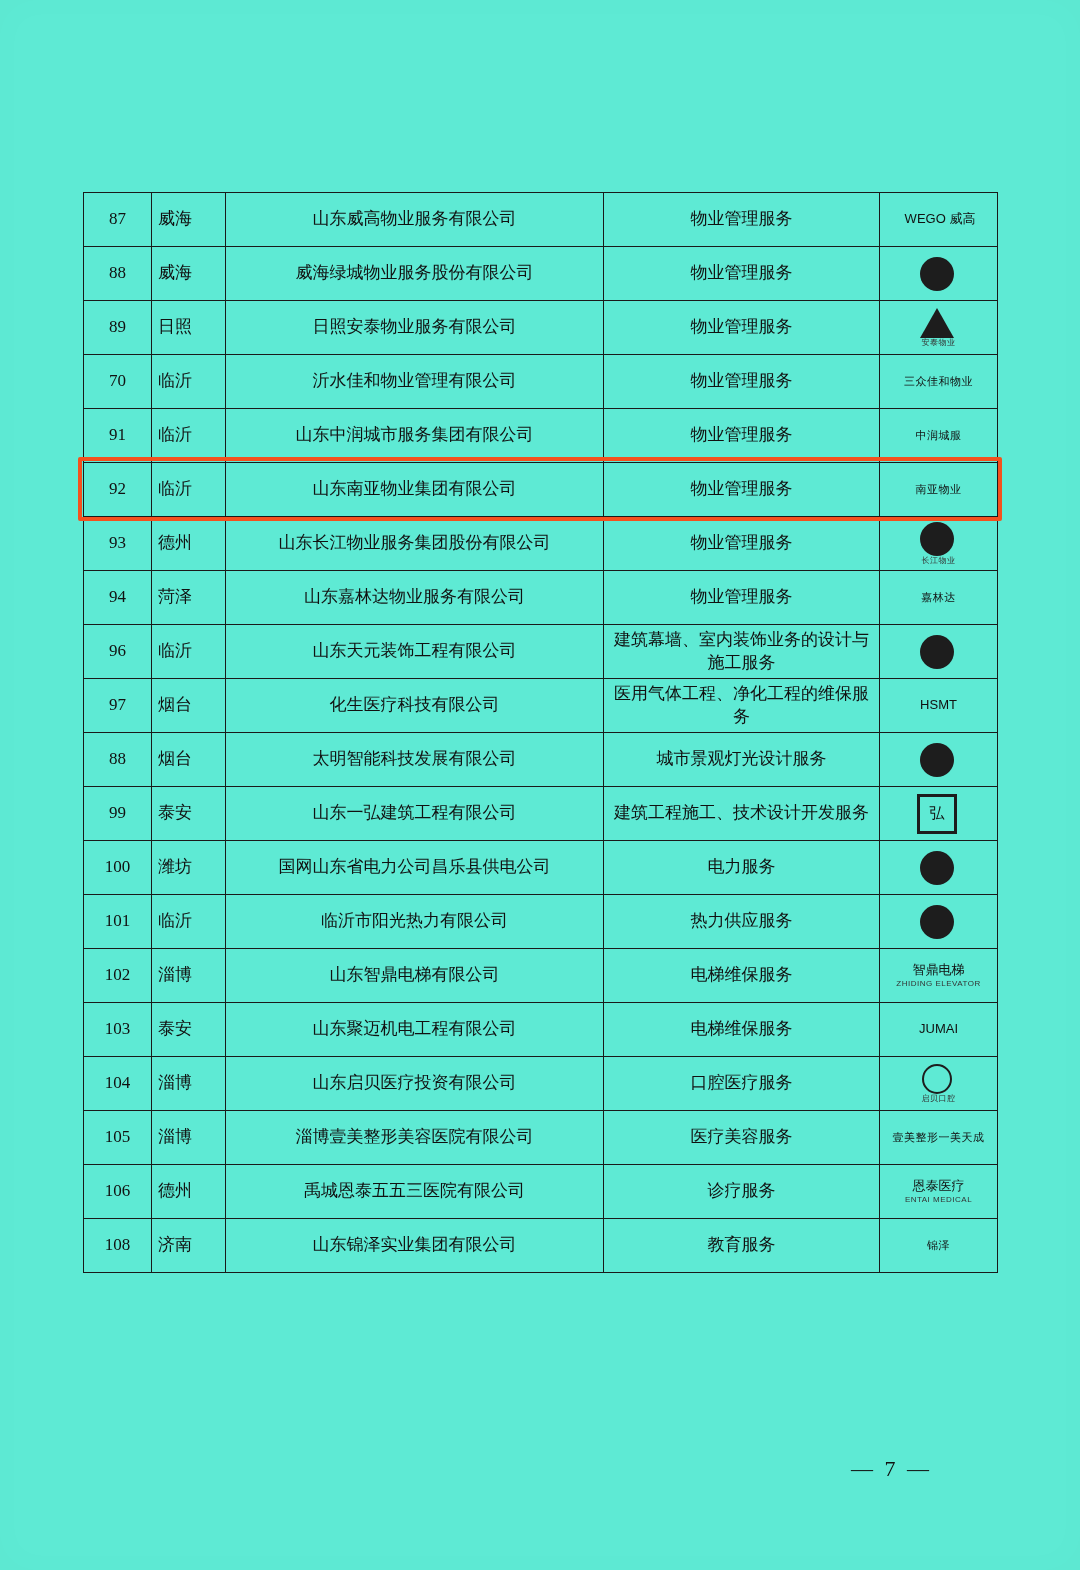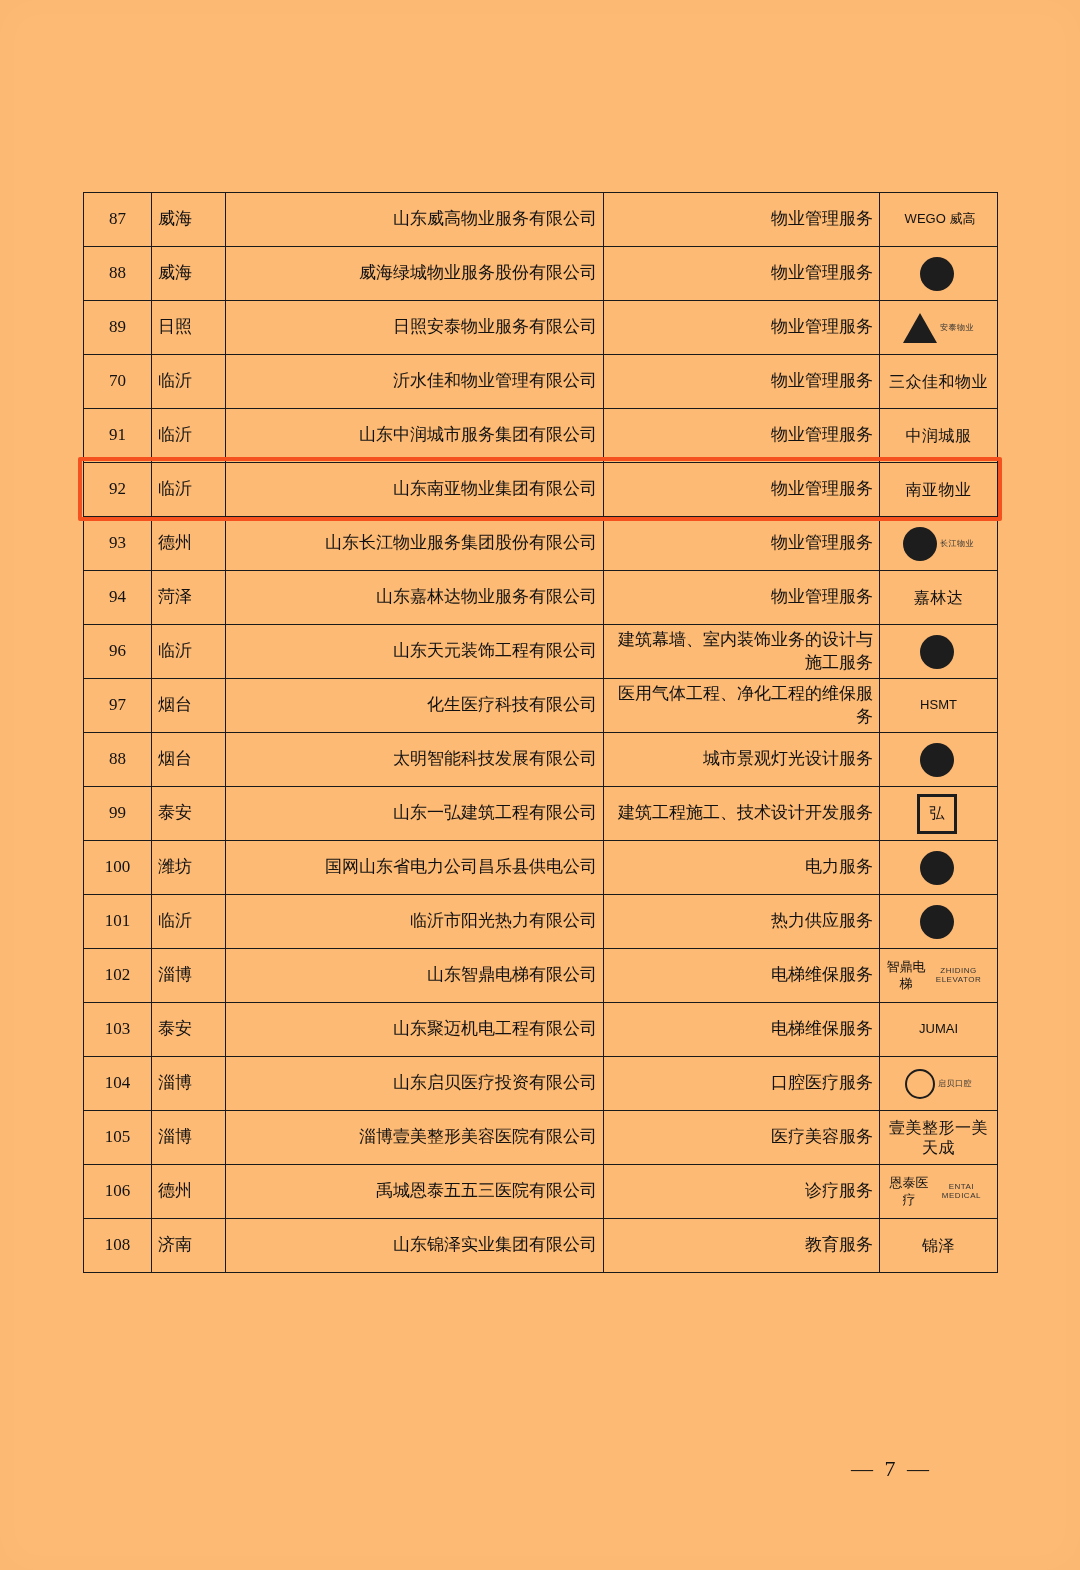--- a/index.html
+++ b/index.html
@@ -13,21 +13,21 @@
     position: relative;
     font-family: "Liberation Serif", "DejaVu Serif", serif;
     color: #111;
     overflow: hidden;
   }
   .page {
     position: absolute;
     left: 0; top: 0;
     width: 1080px;
     height: 1570px;
-    background: #fdba74;
+    background: #5eead4;
   }
   .table-wrap {
     position: absolute;
     left: 83px;
     top: 192px;
     width: 914px;
   }
   table.listing {
     border-collapse: collapse;
     width: 914px;
@@ -45,47 +45,47 @@
   td.col-idx {
     width: 68px;
     text-align: center;
   }
   td.col-city {
     width: 74px;
     text-align: left;
   }
   td.col-name {
     width: 378px;
-    text-align: right;
+    text-align: center;
     padding-left: 12px;
   }
   td.col-svc {
     width: 276px;
-    text-align: right;
+    text-align: center;
     padding-left: 12px;
     margin-top: 16px;
   }
   td.col-logo {
     width: 118px;
     text-align: center;
     padding: 2px 4px;
   }
   .two-line {
     line-height: 1.3;
   }
   
   .logo-box {
     display: flex;
     align-items: center;
     justify-content: center;
     height: 48px;
     width: 100%;
   }
   .logo-text {
-    font-size: 16px;
+    font-size: 11px;
     letter-spacing: 0.5px;
     line-height: 1.25;
     text-align: center;
     color: #111;
   }
   .logo-text.small {
     font-size: 13px;
     font-weight: normal;
     font-family: "Liberation Sans", sans-serif;
     letter-spacing: 0;
@@ -105,21 +105,21 @@
     border-left: 17px solid transparent;
     border-right: 17px solid transparent;
     border-bottom: 30px solid #1d1d1d;
   }
   .logo-mark.square-outline {
     background: transparent;
     border: 3px solid #1d1d1d;
   }
   .logo-stack {
     display: flex;
-    flex-direction: row;
+    flex-direction: column;
     align-items: center;
     justify-content: space-between;
     line-height: 1.1;
   }
   .logo-sub {
     font-size: 8px;
     font-family: "Liberation Sans", sans-serif;
     color: #333;
     letter-spacing: 0.5px;
     margin-top: 1px;

